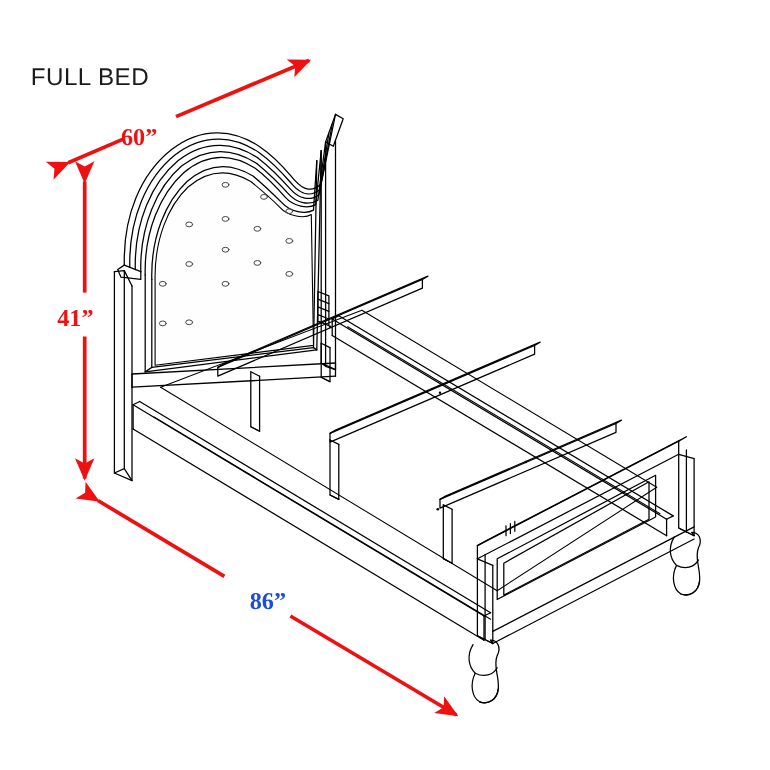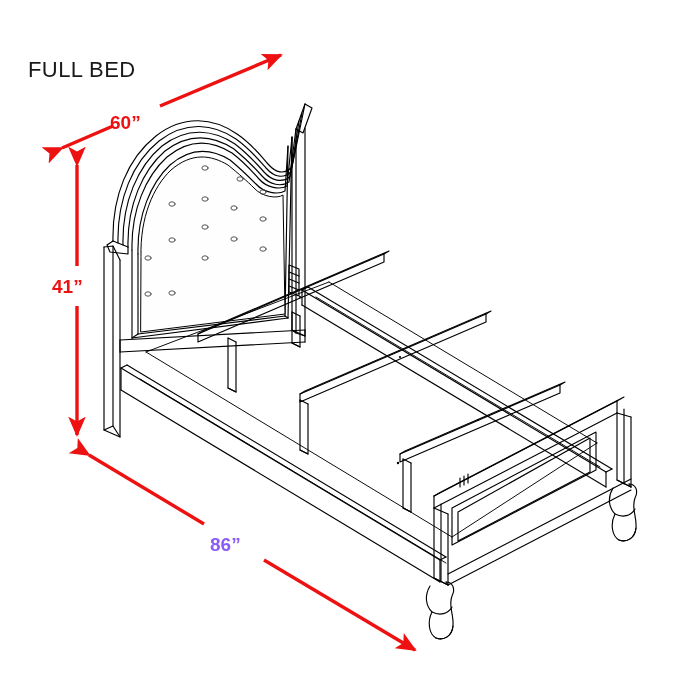--- a/index.html
+++ b/index.html
@@ -1,21 +1,21 @@
 <!DOCTYPE html>
 <html><head>
 <meta charset="utf-8">
 <style>
   html,body{margin:0;padding:0;background:#ffffff;}
   body{width:700px;height:700px;overflow:hidden;
        font-family:"Liberation Sans","DejaVu Sans",sans-serif;}
   #stage{position:relative;width:556px;height:700px;background:#ffffff;}
   #stage svg{position:absolute;left:0;top:0;}
   .ttl{position:absolute;color:#1a1a1a;font-size:22px;letter-spacing:.4px;white-space:nowrap;}
-  .dim{position:absolute;font-size:19px;font-weight:700;white-space:nowrap;}
+  .dim{position:absolute;font-size:22px;font-weight:700;white-space:nowrap;font-family:Liberation Serif, serif;}
 </style>
 </head>
 <body>
 
 <div id="stage">
 
   <svg width="700" height="700" viewBox="0 0 700 700">
     <g fill="none" stroke="#000" stroke-width="1.15" stroke-linejoin="round" stroke-linecap="round">
 
       <g>
@@ -223,15 +223,15 @@
       </g>
     </g>
   </svg>
 
   <div class="ttl" style="left:28px; top:57px;">FULL BED</div>
 
   <div class="dim" style="left:110px; top:112px; color:#ee1111;">60”</div>
 
   <div class="dim" style="left:52px; top:276px; color:#ee1111;">41”</div>
 
-  <div class="dim" style="left:210px; top:534px; color:#8b5cf6;">86”</div>
+  <div class="dim" style="left:227px; top:534px; color:#1d4ed8;">86”</div>
 
 </div>
 
 </body></html>

